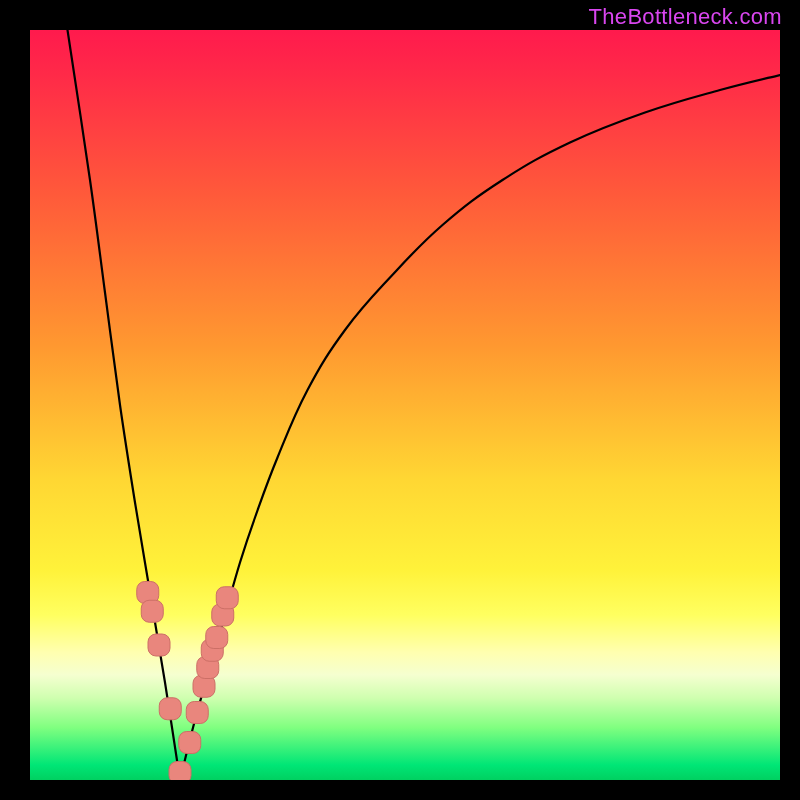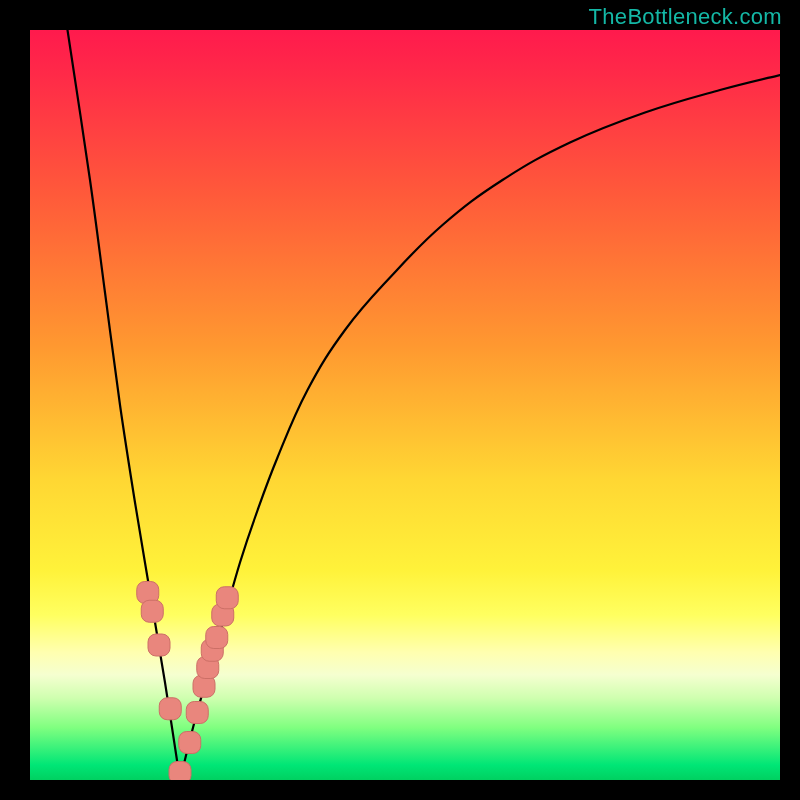--- a/index.html
+++ b/index.html
@@ -49,21 +49,21 @@
   svg.curves {
     position: absolute;
     left: 0; top: 0;
     width: 100%;
     height: 100%;
   }
   .watermark {
     position: absolute;
     top: 4px;
     right: 18px;
-    color: #14b8a6;
+    color: #d946ef;
     font-size: 22px;
     font-weight: 500;
     letter-spacing: 0.3px;
     user-select: none;
   }
 </style>
 </head>
 <body>
 
 <div class="frame">

